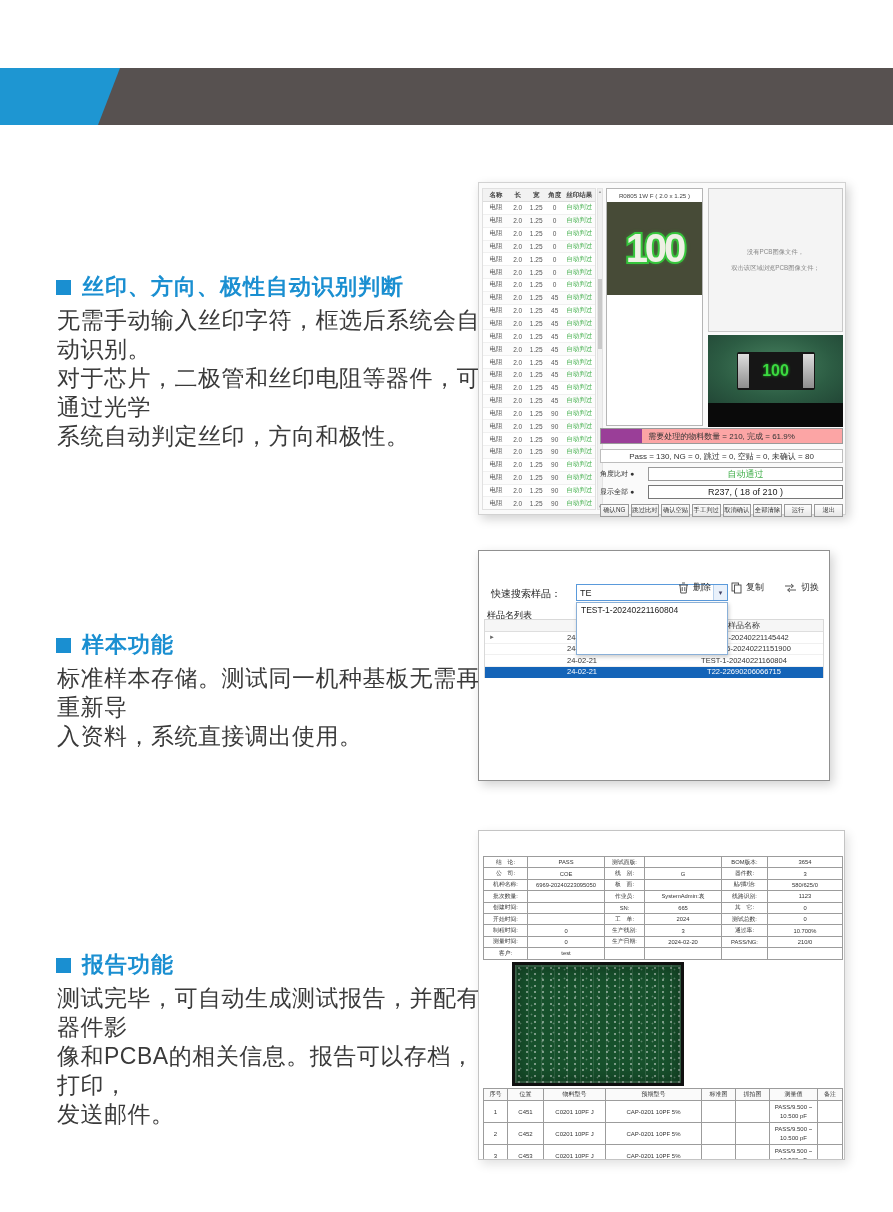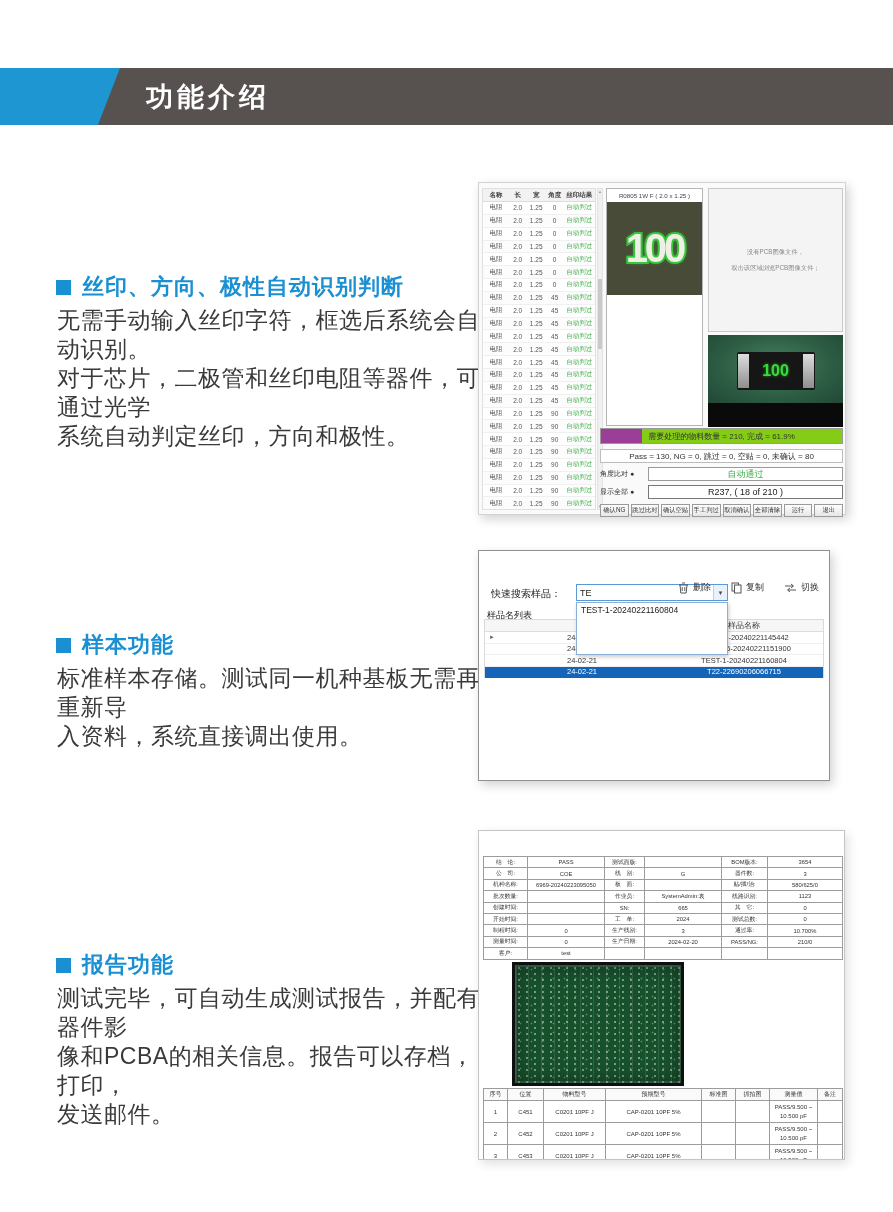--- a/index.html
+++ b/index.html
@@ -64,21 +64,21 @@
   .s1-board { position:absolute; left:0; right:0; top:0; height:68px;
               background:radial-gradient(ellipse at 50% 45%, #47815f 0%, #2c5c43 60%, #224736 100%); }
   .s1-chip { position:absolute; left:50%; top:17px; transform:translateX(-50%); width:78px; height:38px;
              background:#161616; border-radius:2px; display:flex; align-items:center; justify-content:center; }
   .s1-chip::before, .s1-chip::after { content:""; position:absolute; top:2px; bottom:2px; width:11px;
              background:linear-gradient(180deg,#dedede,#8e8e8e); }
   .s1-chip::before { left:1px; } .s1-chip::after { right:1px; }
   .s1-chip span { color:#3bd940; font-weight:bold; font-size:16px; letter-spacing:0;
                   text-shadow:0 0 3px rgba(40,180,40,.9); }
 
-  .s1-progress { position:absolute; left:121px; top:245px; width:243px; height:16px; background:#84cc16;
+  .s1-progress { position:absolute; left:121px; top:245px; width:243px; height:16px; background:#fca5a5;
                  border:1px solid #9a9a9a; }
   .s1-fill { position:absolute; left:0; top:0; bottom:0; width:17%; background:#9a3e98; }
   .s1-ptxt { position:absolute; inset:0; display:flex; align-items:center; justify-content:center;
              font-size:8px; color:#333; }
   .s1-stats { position:absolute; left:121px; top:266px; width:243px; height:14px; background:#fff;
               border:1px solid #bdbdbd; display:flex; align-items:center; justify-content:center;
               font-size:8px; color:#333; }
   .s1-fieldrow { position:absolute; left:121px; width:243px; height:14px; display:flex; align-items:stretch; }
   #s1-angle { top:284px; } #s1-show { top:302px; }
   .s1-flabel { width:48px; font-size:7px; color:#333; display:flex; align-items:center; gap:2px; }
@@ -144,21 +144,20 @@
   .r-table th { height:12px; background:#fafafa; }
   .r-table td { height:22px; }
   .r-measure { line-height:1.5; }
 </style>
 </head>
 <body>
 
 <div class="band">
   <div class="band-blue"></div>
   <div class="band-dark"></div>
-  <div class="band-title">功能介绍</div>
 </div>
 
 <div class="sec-title" id="sec1-title">
   <span class="bullet"></span>
   <span>丝印、方向、极性自动识别判断</span>
 </div>
 <div class="sec-body" id="sec1-body">无需手动输入丝印字符，框选后系统会自动识别。
 对于芯片，二极管和丝印电阻等器件，可通过光学
 系统自动判定丝印，方向和极性。</div>
 

